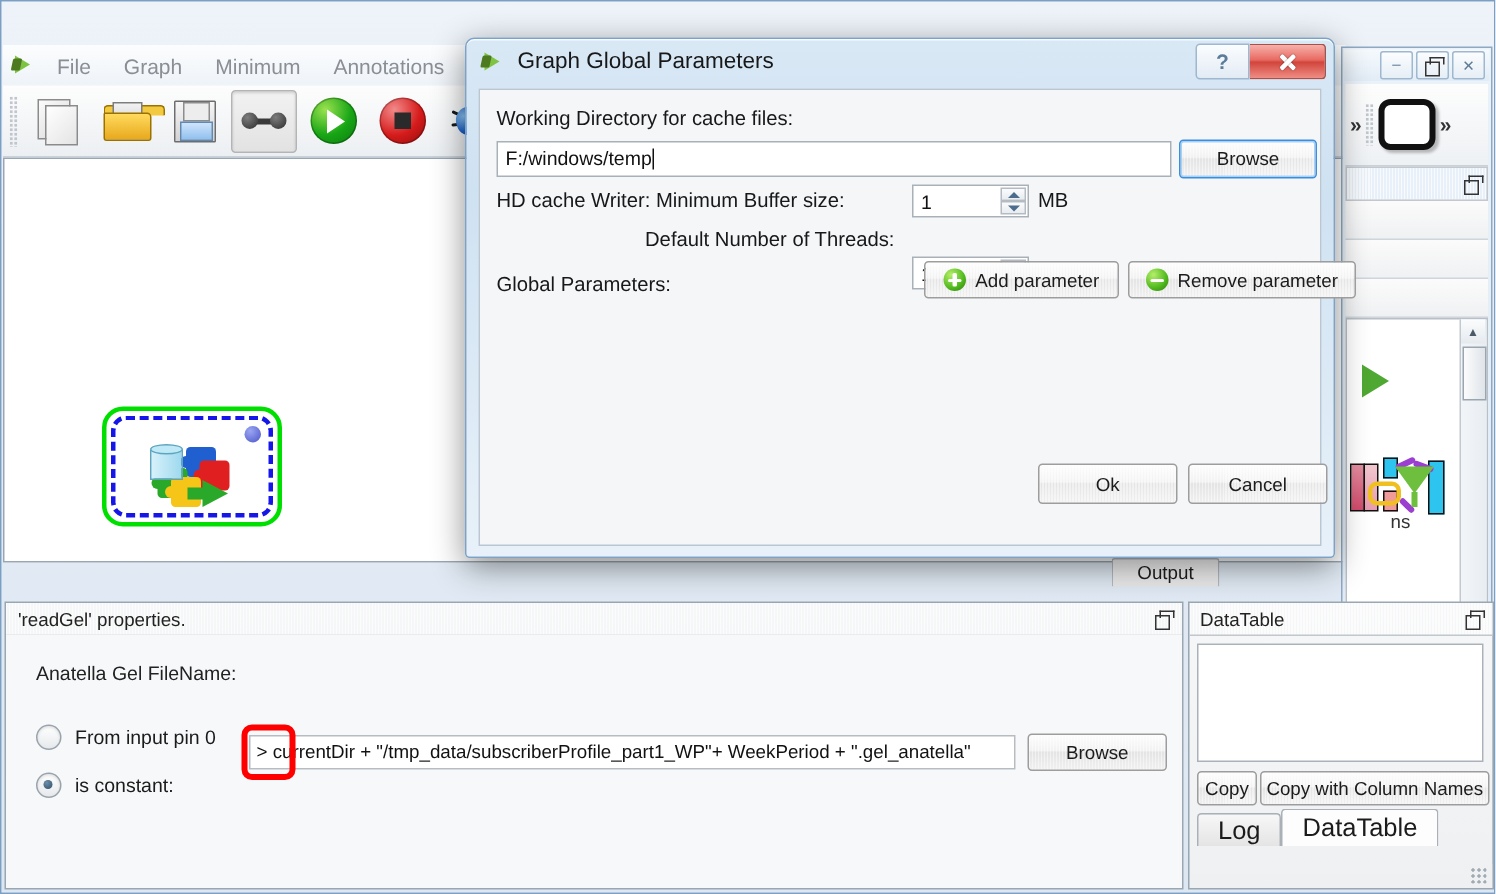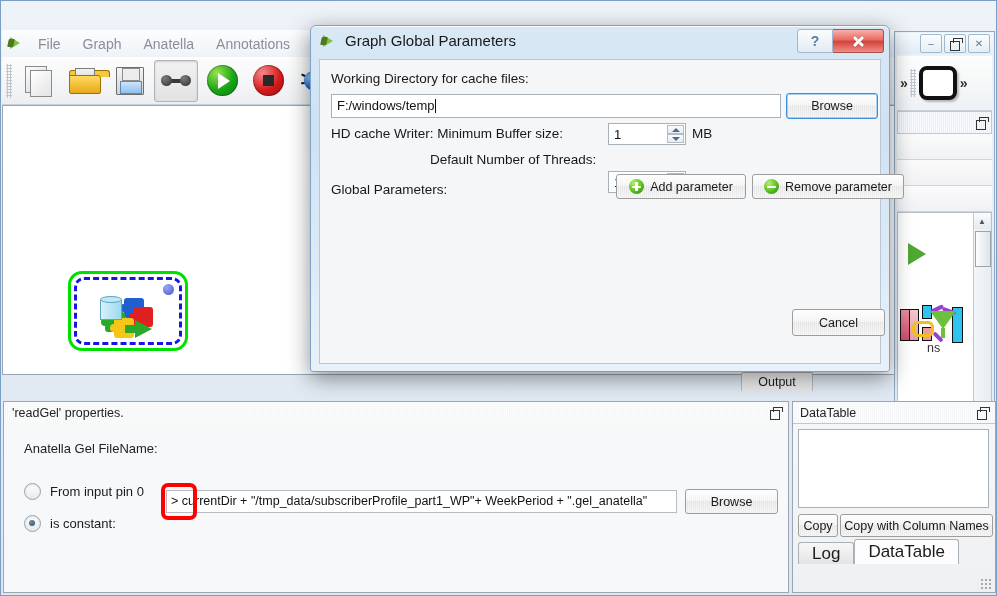--- a/index.html
+++ b/index.html
@@ -427,21 +427,21 @@
 </head>
 <body>
 
 <div id="app-window" class="abs">
 
 
   <div id="menubar" class="abs">
     <span id="menu-logo" class="anat-logo"></span>
     <div class="menu-item">File</div>
     <div class="menu-item">Graph</div>
-    <div class="menu-item">Anatella</div>
+    <div class="menu-item">Minimum</div>
     <div class="menu-item">Annotations</div>
     <div class="menu-item">Wind</div>
   </div>
 
   <div id="toolbar" class="abs">
     <div class="tb-grip"></div>
     <div class="tb-btn">
       <span class="ic-newdoc">
           <i class="pg pg1"></i>
           <i class="pg pg2"></i>
@@ -640,15 +640,16 @@
     <div id="btn-add" class="abs btn">
       <span class="circ-ico circ-add"></span>
       <span>Add parameter</span>
     </div>
     <div id="btn-remove" class="abs btn">
       <span class="circ-ico circ-rem"></span>
       <span>Remove parameter</span>
     </div>
 
 
+    <div id="btn-ok" class="abs btn">Ok</div>
     <div id="btn-cancel" class="abs btn">Cancel</div>
   </div>
 </div>
 
 </body></html>

